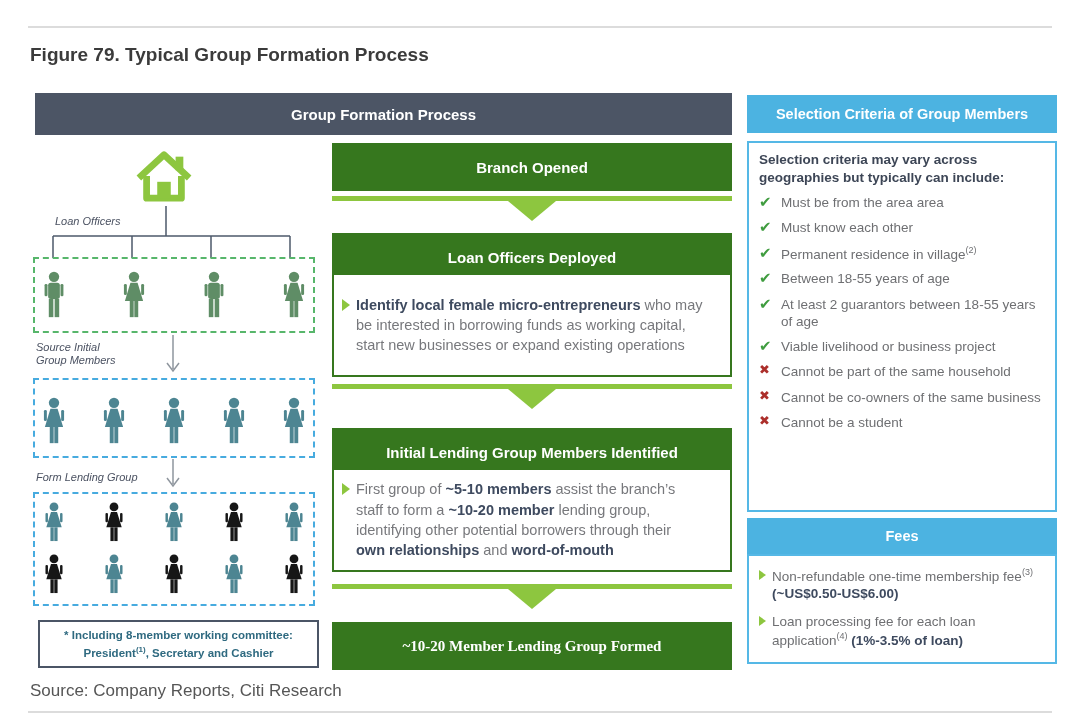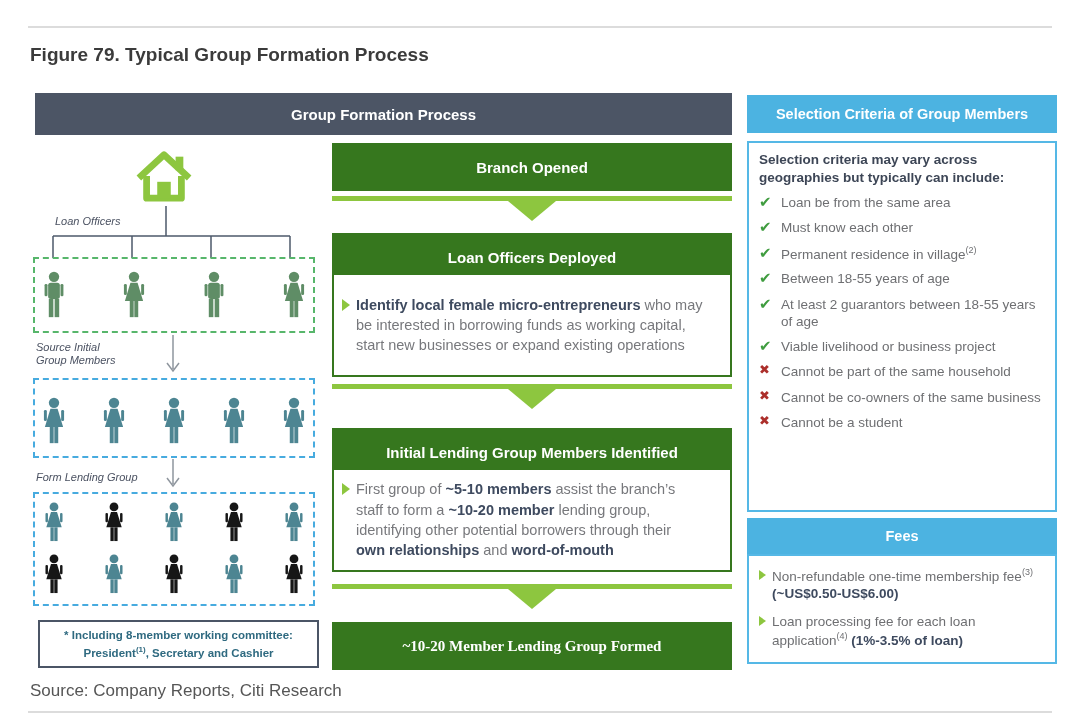--- a/index.html
+++ b/index.html
@@ -229,21 +229,21 @@
 
   <div class="flow-head" style="top:622px;font-family:Liberation Serif, serif;">
     <span>~10-20 Member Lending Group Formed</span>
   </div>
 
   <div class="panel-body" style="top:141px;height:371px;">
     <div class="crit-intro">Selection criteria may vary across geographies but typically can include:</div>
     <div>
         <div class="crit-item">
           <span class="mark check">✔</span>
-          <span class="crit-text">Loan be from the same area</span>
+          <span class="crit-text">Must be from the area area</span>
         </div>
         <div class="crit-item">
           <span class="mark check">✔</span>
           <span class="crit-text">Must know each other</span>
         </div>
         <div class="crit-item">
           <span class="mark check">✔</span>
           <span class="crit-text">Permanent residence in village<sup>(2)</sup></span>
         </div>
         <div class="crit-item">

